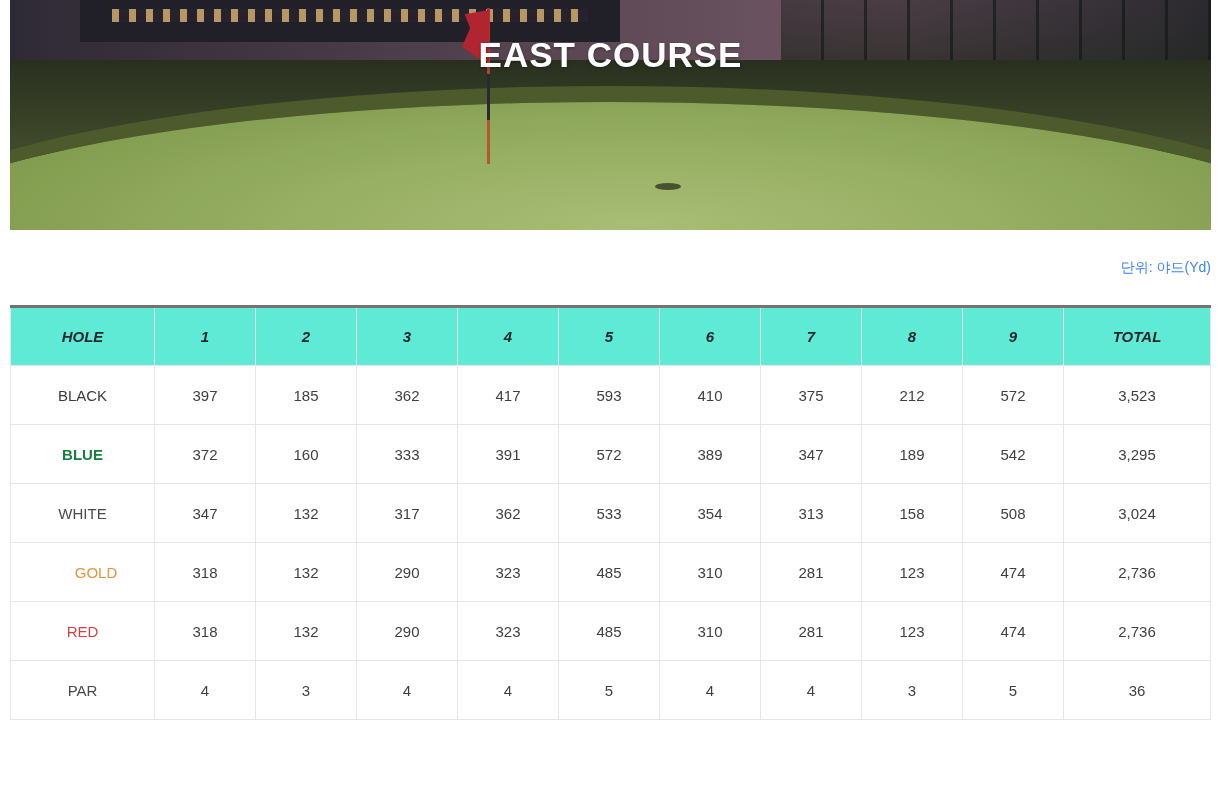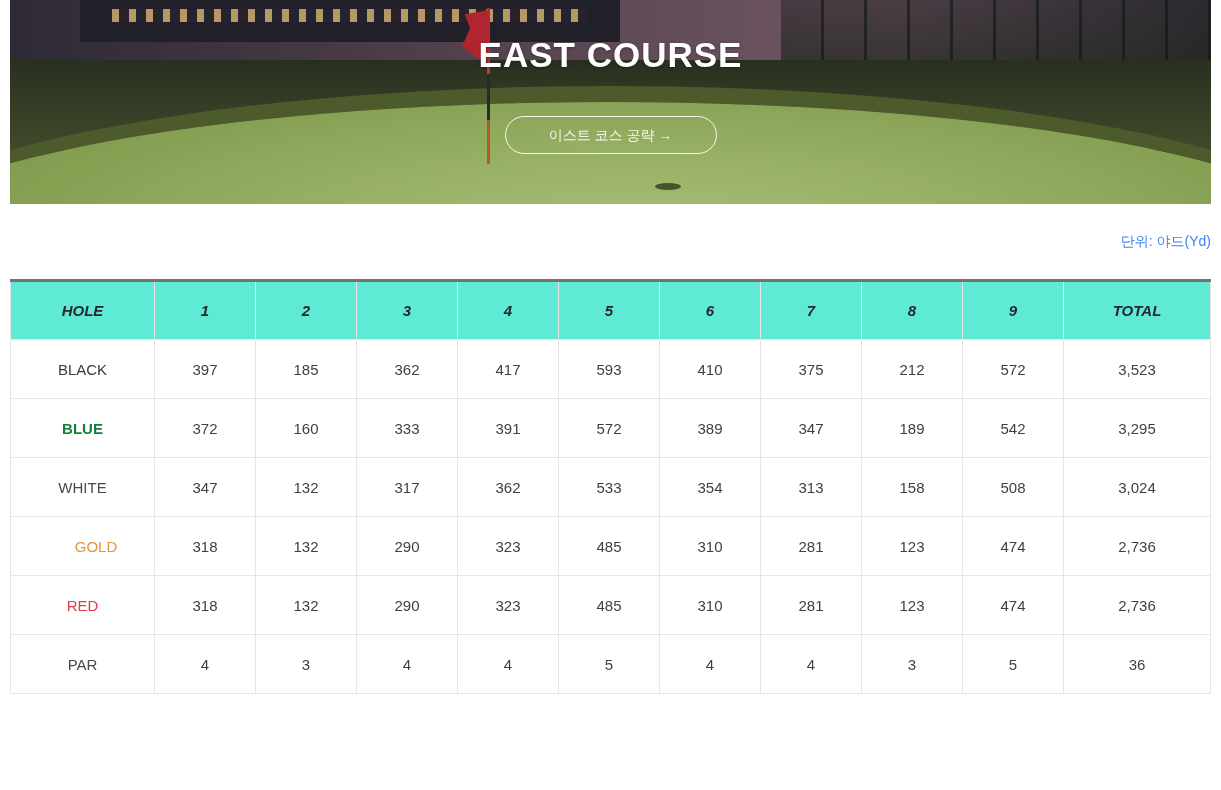--- a/index.html
+++ b/index.html
@@ -1,21 +1,21 @@
 <!DOCTYPE html>
 <html><head>
 <meta charset="utf-8">
 <style>
   * { box-sizing: border-box; }
   html,body { margin:0; padding:0; background:#ffffff; font-family:"Liberation Sans", sans-serif; }
   body { width:1221px; }
   .page { padding:0 10px; }
 
   
-  .hero { position:relative; height:204px; overflow:hidden; background:#000000; }
+  .hero { position:relative; height:230px; overflow:hidden; background:#000000; }
   .hero-sky { position:absolute; top:0; left:0; right:0; height:102px;
     background:linear-gradient(90deg,#322d38 0%,#473b46 22%,#6a5260 52%,#7d5f6e 74%,#544654 92%,#3e3742 100%); }
   .hero-building { position:absolute; top:0; left:70px; width:540px; height:42px; background:#23212a; }
   .hero-building::after { content:""; position:absolute; left:6%; right:6%; top:9px; height:13px;
     background:repeating-linear-gradient(90deg,#e7c078 0 7px,#2a2530 7px 17px); opacity:.85; }
   .hero-trees { position:absolute; top:0; right:0; width:430px; height:125px;
     background:
       radial-gradient(ellipse 70px 26px at 88% 62%, rgba(232,230,220,.55), transparent 70%),
       radial-gradient(ellipse 55px 20px at 97% 78%, rgba(225,222,210,.5), transparent 70%),
       repeating-linear-gradient(90deg, transparent 0 40px, rgba(18,24,20,.65) 40px 43px),
@@ -64,21 +64,20 @@
     <div class="hero-building"></div>
     <div class="hero-trees"></div>
     <div class="hero-rough"></div>
     <div class="hero-green"></div>
     <div class="hero-cup"></div>
     <div class="flag-pole"></div>
     <div class="flag"></div>
     <div class="hero-overlay"></div>
     <div class="hero-content">
       <h1 class="hero-title">EAST COURSE</h1><br>
-      <button class="hero-button">이스트 코스 공략 →</button>
     </div>
   </section>
 
   <div class="unit-label">단위: 야드(Yd)</div>
 
   <table class="scorecard">
     <colgroup>
       <col class="c-hole">
         <col class="c-score">
         <col class="c-score">

